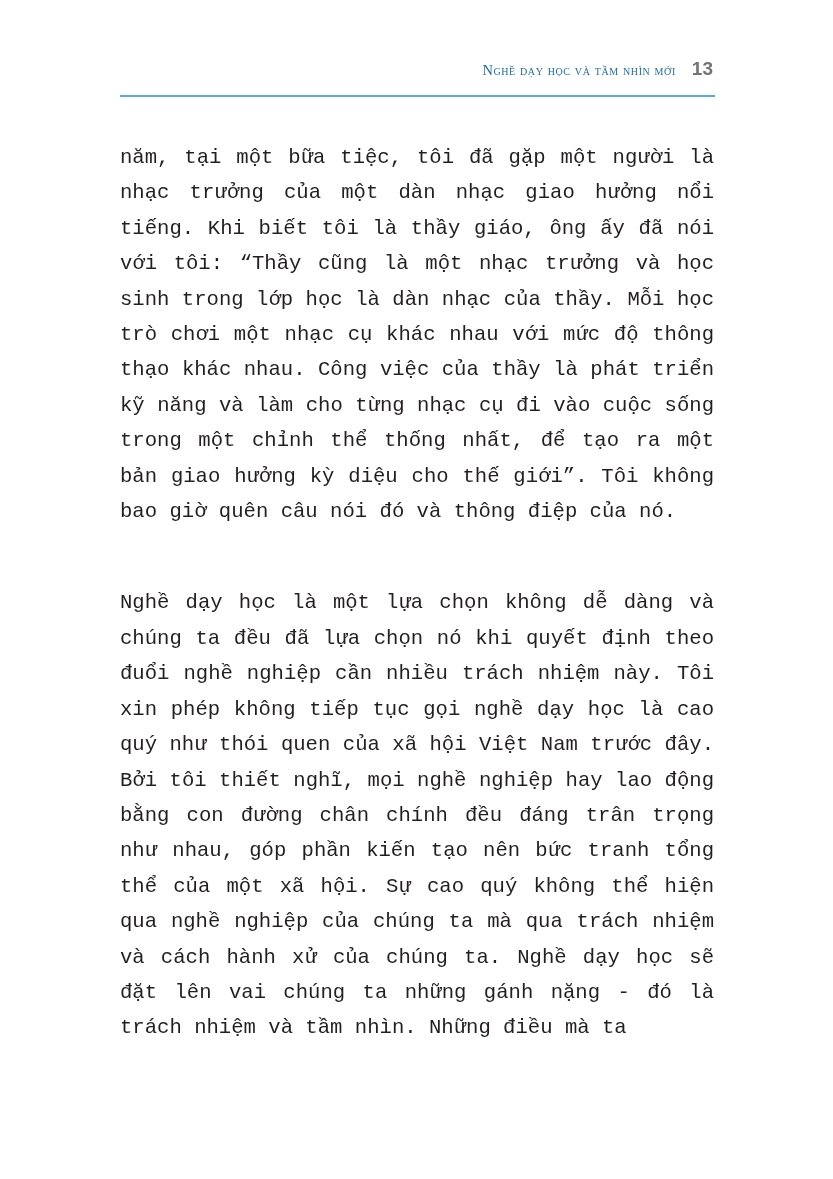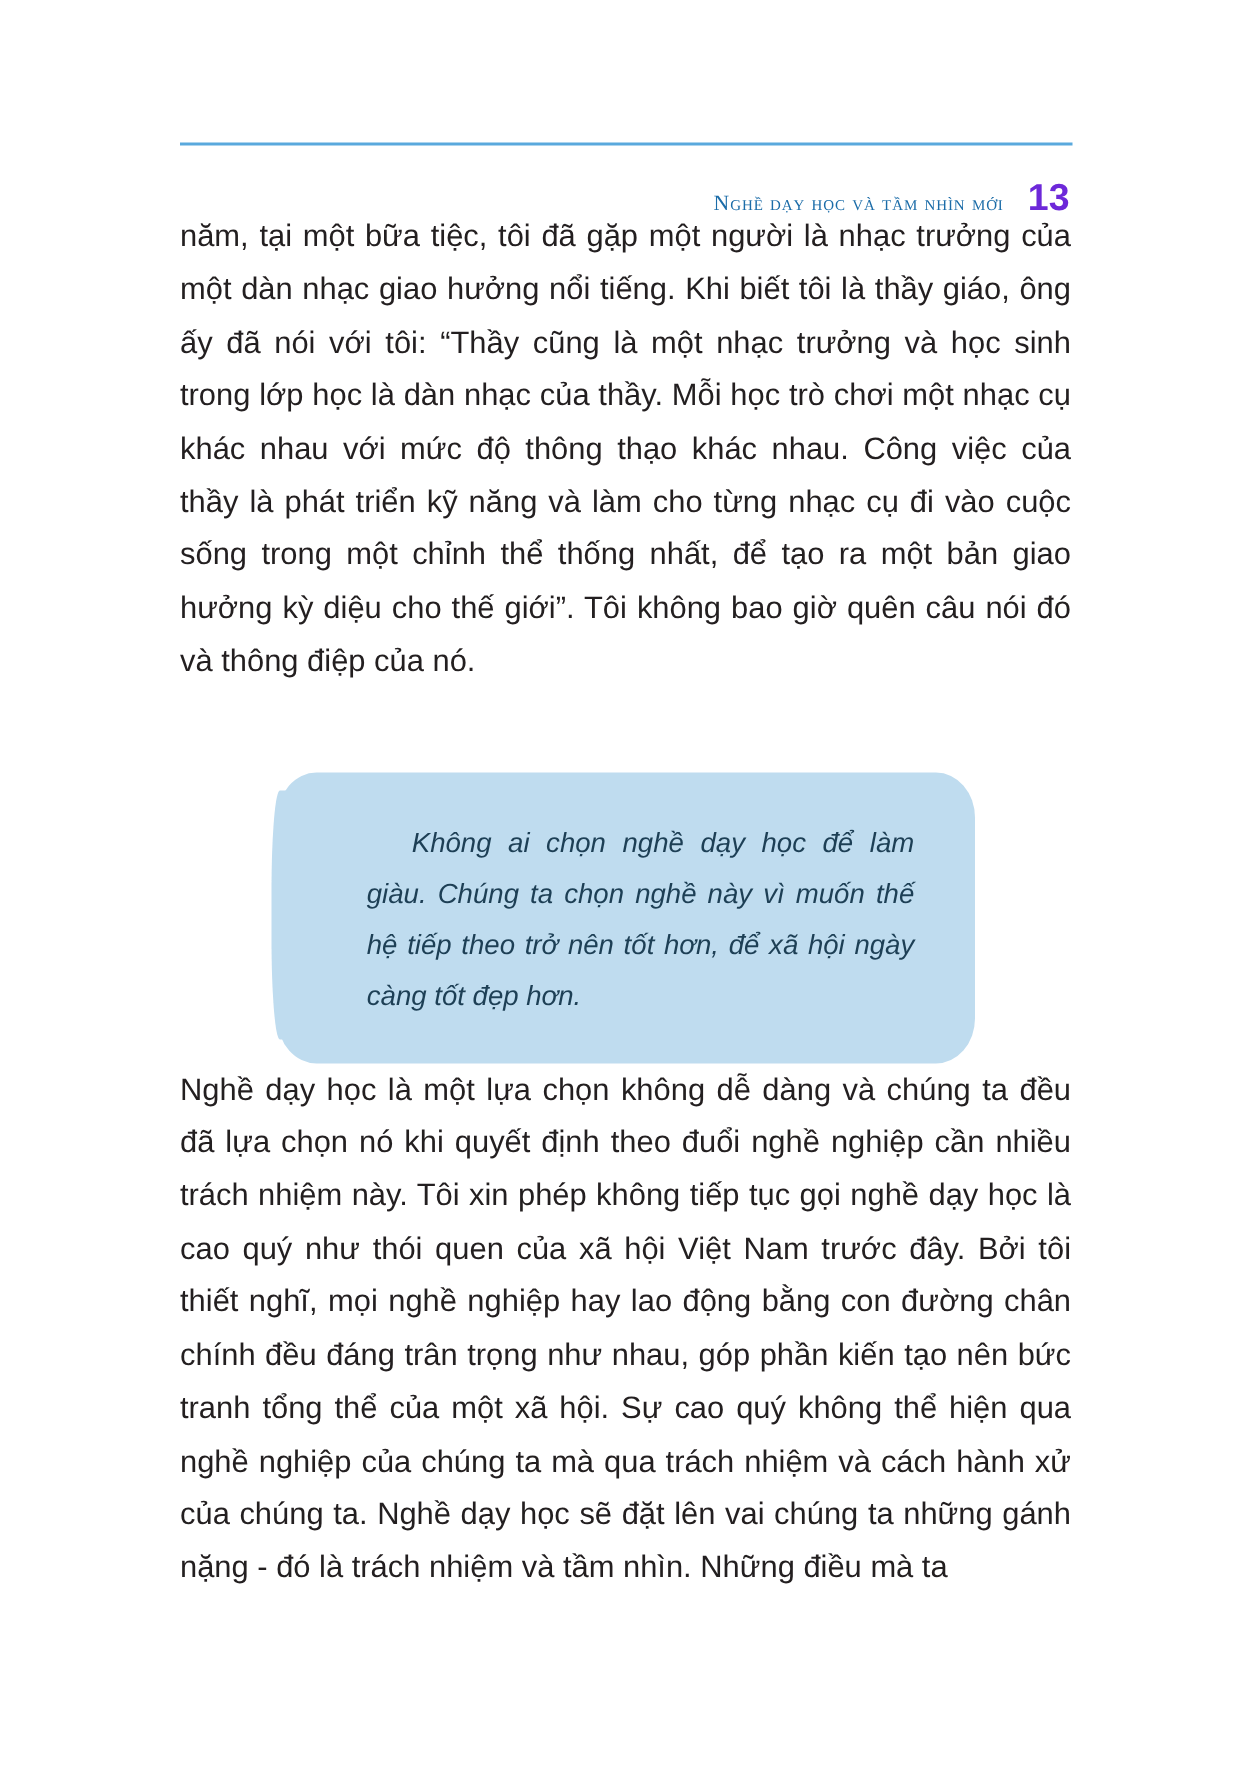--- a/index.html
+++ b/index.html
@@ -18,60 +18,59 @@
 
   .page {
     position: absolute;
     inset: 0;
     background: #ffffff;
   }
 
   
   .runhead {
     position: absolute;
-    top: 78px;
+    top: 58px;
     right: 120px;
     display: flex;
     align-items: baseline;
     gap: 16px;
   }
   .runhead-title {
     font-family: "Liberation Serif", serif;
     font-variant: small-caps;
     font-size: 14.5px;
     letter-spacing: 0.6px;
     color: #1b6ca8;
     white-space: nowrap;
   }
   .runhead-page {
     font-family: "Liberation Sans", sans-serif;
-    font-size: 25px;
+    font-size: 19px;
     font-weight: bold;
-    color: #6d28d9;
-    margin-top: 40px;
+    color: #737373;
   }
   .runhead-rule {
     position: absolute;
     top: 95px;
     left: 120px;
     right: 118px;
     height: 2px;
     background: #5aa9dd;
   }
 
   
   .content {
     position: absolute;
     left: 120px;
     top: 140px;
     width: 594px;
   }
   p.body {
     margin: 0 0 0 0;
-    font-family: Liberation Sans, sans-serif;
+    font-family: Liberation Mono, monospace;
     font-size: 20.6px;
     line-height: 35.4px;
     text-align: justify;
     text-justify: inter-word;
     color: #231f20;
     hyphens: none;
   }
 
   
   .section-heading {
@@ -141,22 +140,17 @@
   </div>
   <div class="runhead-rule"></div>
 
   <div class="content">
 
     <p class="body">năm, tại một bữa tiệc, tôi đã gặp một người là nhạc trưởng của một dàn nhạc giao hưởng nổi tiếng. Khi biết tôi là thầy giáo, ông ấy đã nói với tôi: “Thầy cũng là một nhạc trưởng và học sinh trong lớp học là dàn nhạc của thầy. Mỗi học trò chơi một nhạc cụ khác nhau với mức độ thông thạo khác nhau. Công việc của thầy là phát triển kỹ năng và làm cho từng nhạc cụ đi vào cuộc sống trong một chỉnh thể thống nhất, để tạo ra một bản giao hưởng kỳ diệu cho thế giới”. Tôi không bao giờ quên câu nói đó và thông điệp của nó.</p>
 
     <div class="section-heading">
     </div>
 
-    <div class="pullquote-wrap">
-      <div class="pullquote">
-        <p><span class="indent"></span><span>Không ai chọn nghề dạy học để làm giàu. Chúng ta chọn nghề này vì muốn thế hệ tiếp theo trở nên tốt hơn, để xã hội ngày càng tốt đẹp hơn.</span></p>
-      </div>
-    </div>
 
     <p class="body after-quote">Nghề dạy học là một lựa chọn không dễ dàng và chúng ta đều đã lựa chọn nó khi quyết định theo đuổi nghề nghiệp cần nhiều trách nhiệm này. Tôi xin phép không tiếp tục gọi nghề dạy học là cao quý như thói quen của xã hội Việt Nam trước đây. Bởi tôi thiết nghĩ, mọi nghề nghiệp hay lao động bằng con đường chân chính đều đáng trân trọng như nhau, góp phần kiến tạo nên bức tranh tổng thể của một xã hội. Sự cao quý không thể hiện qua nghề nghiệp của chúng ta mà qua trách nhiệm và cách hành xử của chúng ta. Nghề dạy học sẽ đặt lên vai chúng ta những gánh nặng - đó là trách nhiệm và tầm nhìn. Những điều mà ta</p>
 
   </div>
 </div>
 
 </body></html>

